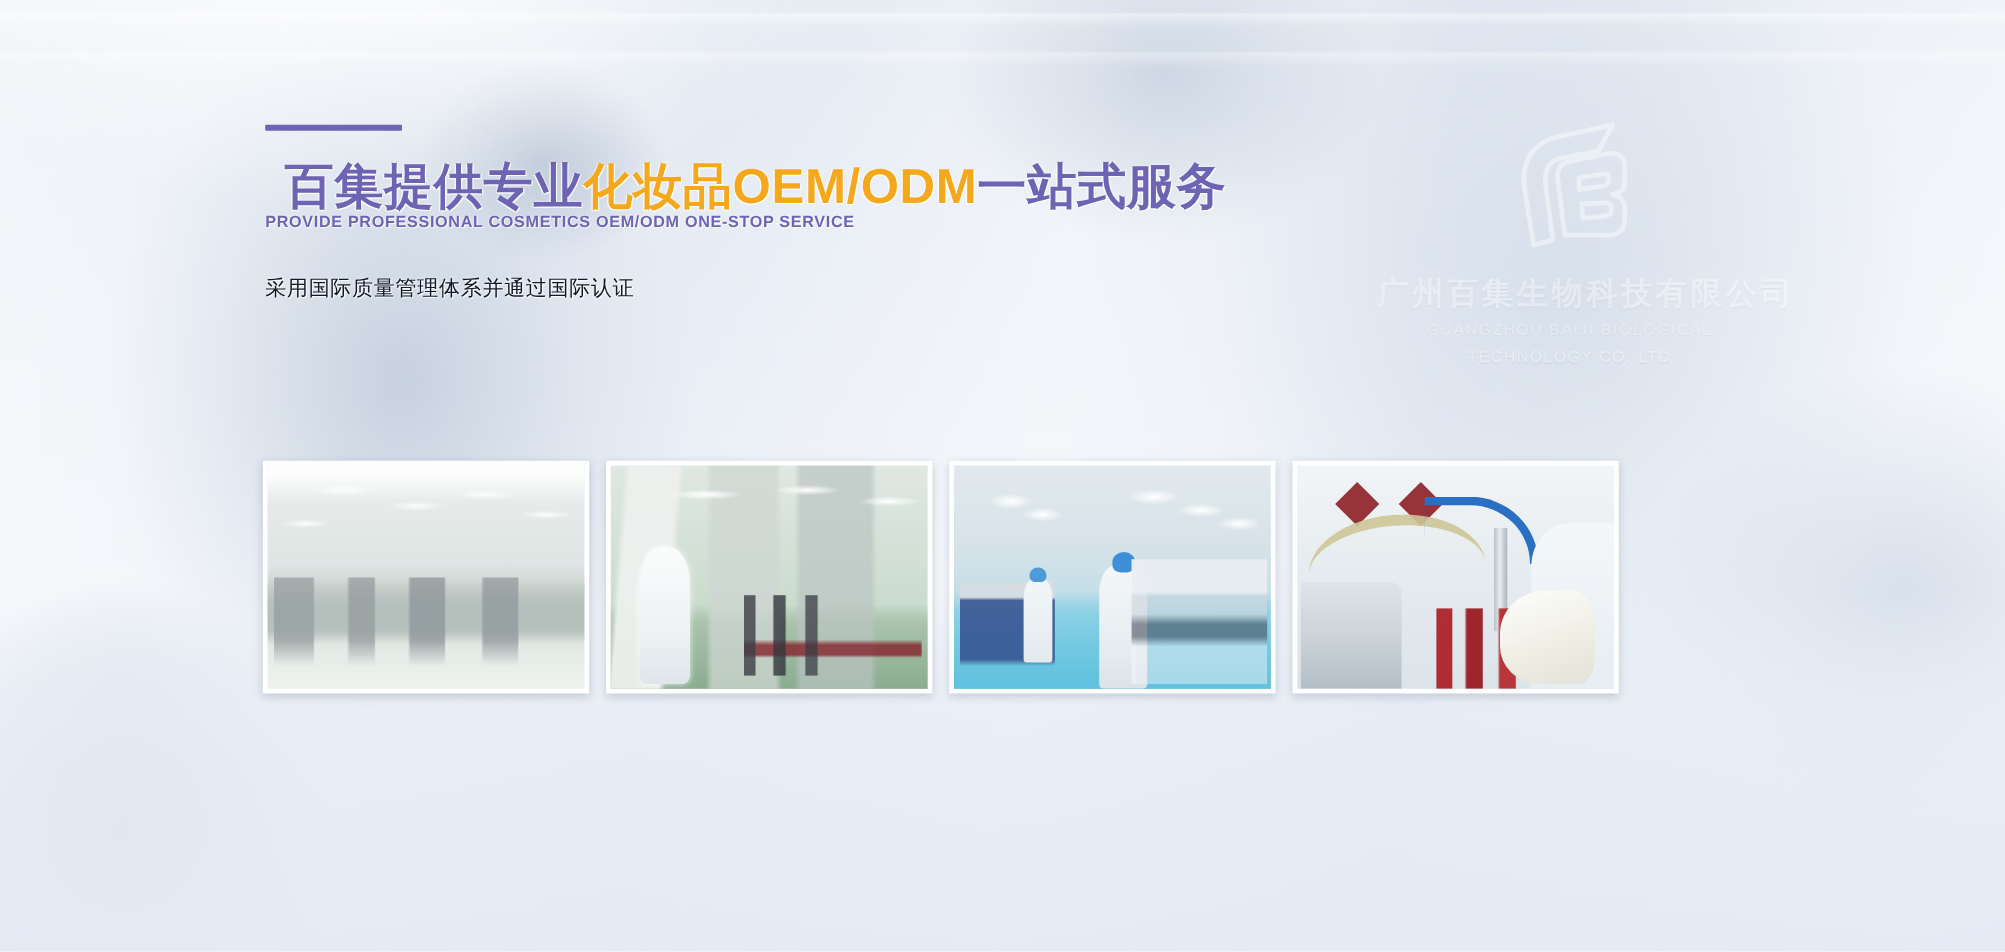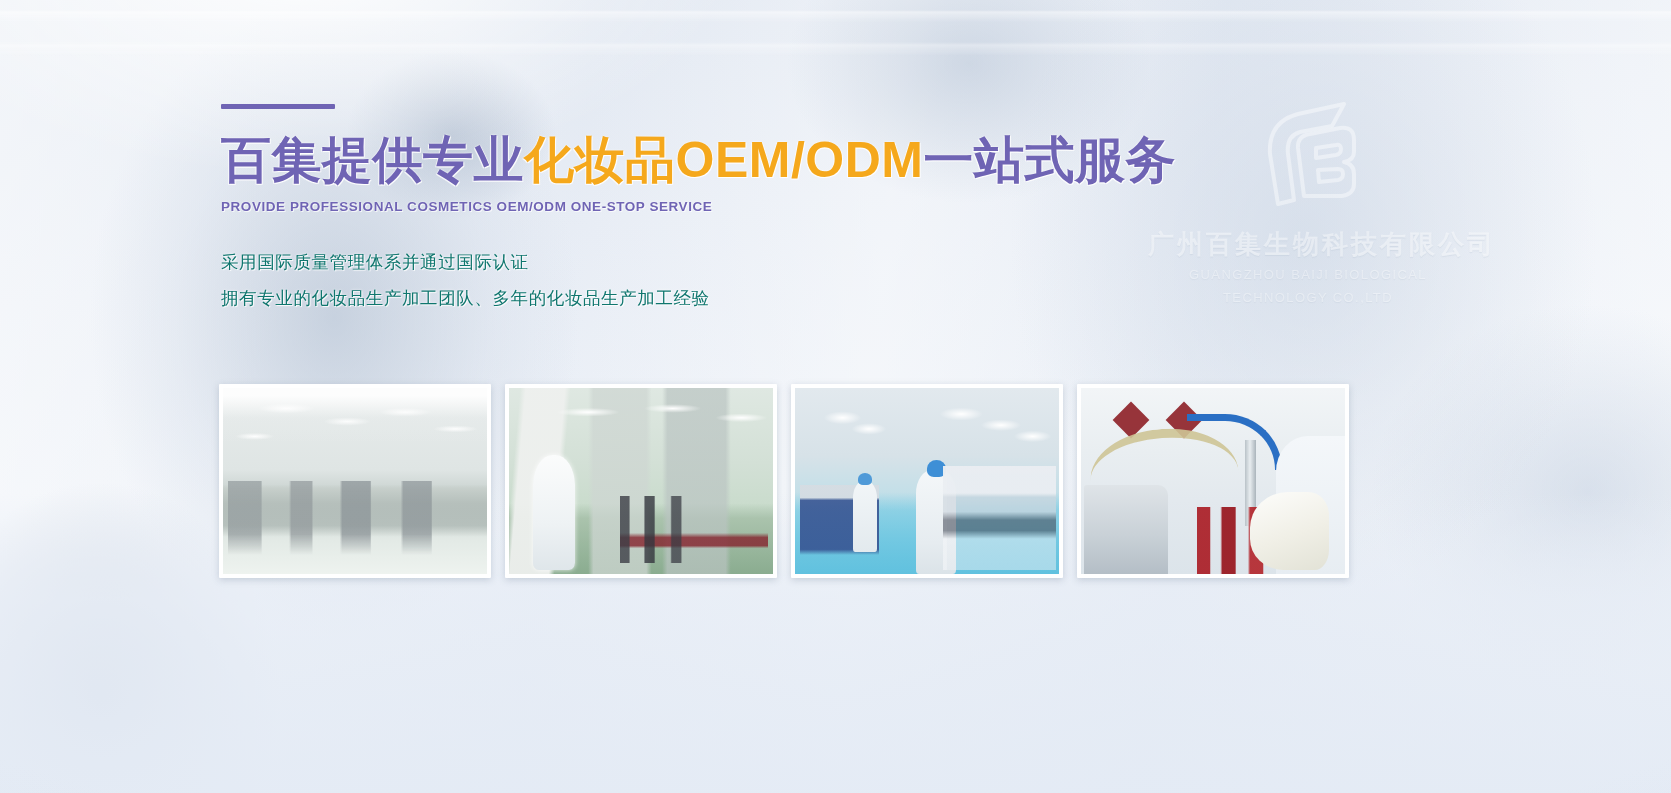--- a/index.html
+++ b/index.html
@@ -104,47 +104,48 @@
     width: 900px;
   }
   .accent-bar {
     width: 114px;
     height: 5px;
     background: #6f64b4;
     border-radius: 1px;
     margin-bottom: 24px;
   }
   .headline {
-    font-size: 50px;
+    font-size: 41px;
     font-weight: bold;
     line-height: 1.08;
     letter-spacing: 0.5px;
     white-space: nowrap;
     text-shadow:
       0 0 2px rgba(255,255,255,.95),
       1px 1px 0 rgba(255,255,255,.85),
       -1px 1px 0 rgba(255,255,255,.7);
+    margin-left: 16px;
   }
   .headline .seg-purple { color: #6f64b4; }
   .headline .seg-orange { color: #f5a81c; }
 
   .subhead {
-    margin-top: 12px;
+    margin-top: 0;
     font-size: 13.5px;
     font-weight: bold;
     letter-spacing: 0.55px;
     color: #6f64b4;
     white-space: nowrap;
     text-shadow: 0 0 2px rgba(255,255,255,.9), 1px 1px 0 rgba(255,255,255,.7);
   }
 
   .bullets { margin-top: 30px; }
   .bullet {
     font-size: 17.5px;
-    color: #0f766e;
+    color: #0f172a;
     letter-spacing: 0.6px;
     line-height: 36px;
     white-space: nowrap;
     text-shadow: 0 0 3px rgba(255,255,255,.95), 1px 1px 0 rgba(255,255,255,.75);
   }
 
   
   .thumbs {
     position: absolute;
     left: 219px;
@@ -356,21 +357,20 @@
 
   <div class="content">
     <div class="accent-bar"></div>
 
     <div class="headline"><span class="seg-purple">百集提供专业</span><span class="seg-orange">化妆品OEM/ODM</span><span class="seg-purple">一站式服务</span></div>
 
     <div class="subhead">PROVIDE PROFESSIONAL COSMETICS OEM/ODM ONE-STOP SERVICE</div>
 
     <div class="bullets">
       <div class="bullet">采用国际质量管理体系并通过国际认证</div>
-      <div class="bullet">拥有专业的化妆品生产加工团队、多年的化妆品生产加工经验</div>
     </div>
   </div>
 
   <div class="thumbs">
     <div class="thumb">
       <div class="thumb-img ph1"></div>
     </div>
     <div class="thumb">
       <div class="thumb-img ph2"></div>
     </div>

